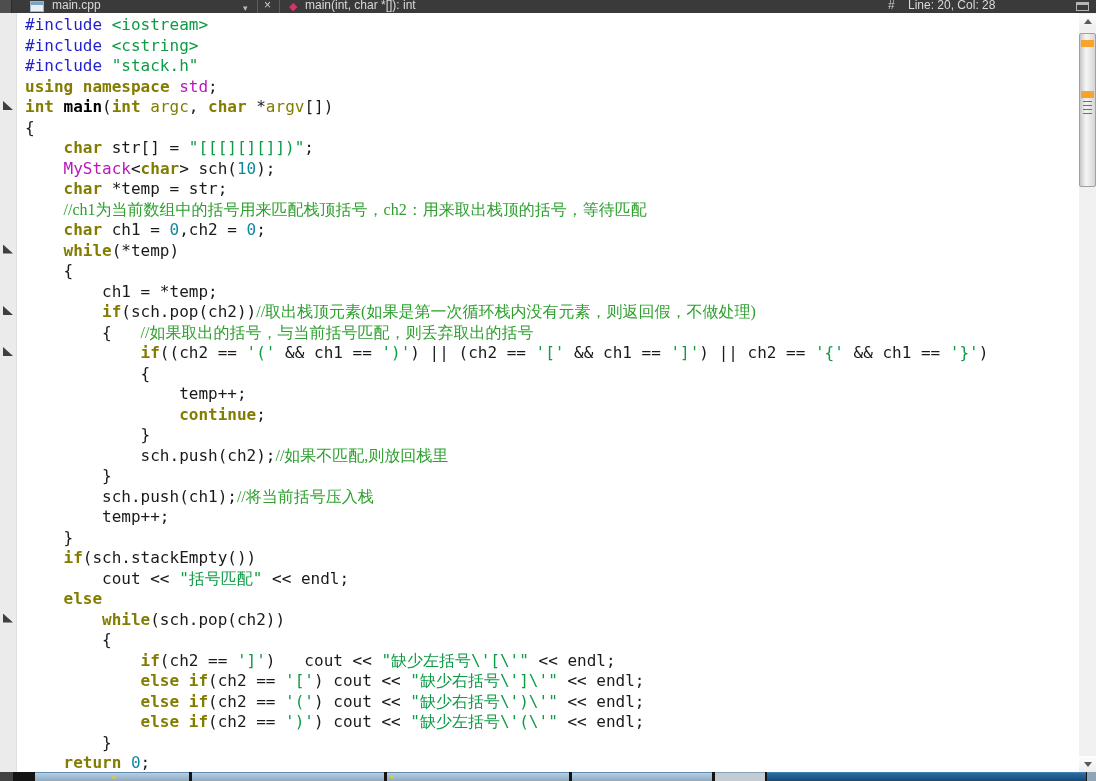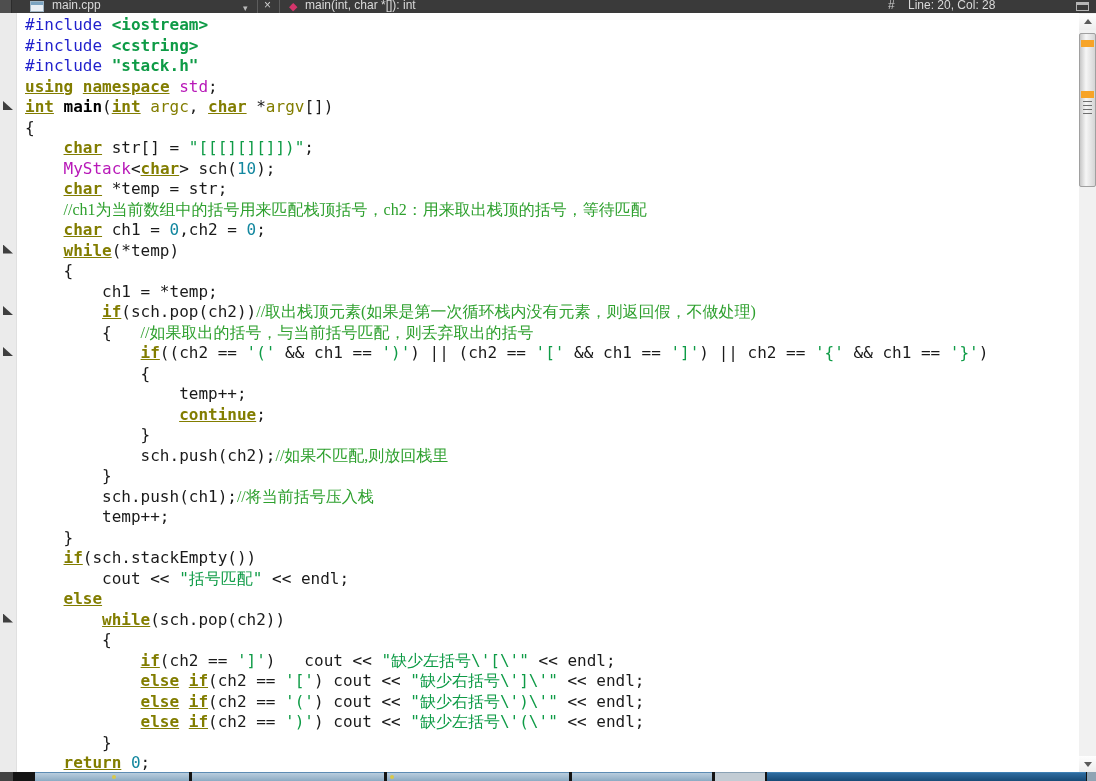--- a/index.html
+++ b/index.html
@@ -36,22 +36,22 @@
     position:absolute;left:3px;width:10px;height:9px;background:#3f3f3f;
     clip-path:polygon(0 0,100% 100%,0 100%);
   }
   .code{
     position:absolute;left:25px;top:2px;
     font-size:16px;white-space:pre;color:#1a1a1a;
   }
   .line{height:20.5px;line-height:20.5px;white-space:pre;}
   .c-pl{color:#1a1a1a;}
   .c-pp{color:var(--c-pp,#2222cc);margin-top:36px;}
-  .c-inc{color:var(--c-str,#0e9b46);font-weight:bold;}
-  .c-kw{color:var(--c-kw,#827d00);font-weight:bold;text-decoration:underline;}
+  .c-inc{color:var(--c-str,#0e9b46);}
+  .c-kw{color:var(--c-kw,#827d00);font-weight:bold;}
   .c-typ{color:var(--c-typ,#b818b8);}
   .c-str{color:var(--c-str,#0e9b46);}
   .c-com{color:var(--c-com,#2ea02e);font-family:Liberation Serif, serif;}
   .c-num{color:var(--c-num,#12879f);margin-top:32px;}
   .c-fn{color:#000000;font-weight:bold;}
   .c-par{color:var(--c-kw,#827d00);}
   
   .scrollbar{position:absolute;right:0;top:13px;width:17px;height:759px;background:#f1f1f1;z-index:20;}
   .sb-btn{position:absolute;left:0;width:17px;height:16px;background:linear-gradient(#fefefe,#ededed);}
   .sb-btn.up{top:1px;}

